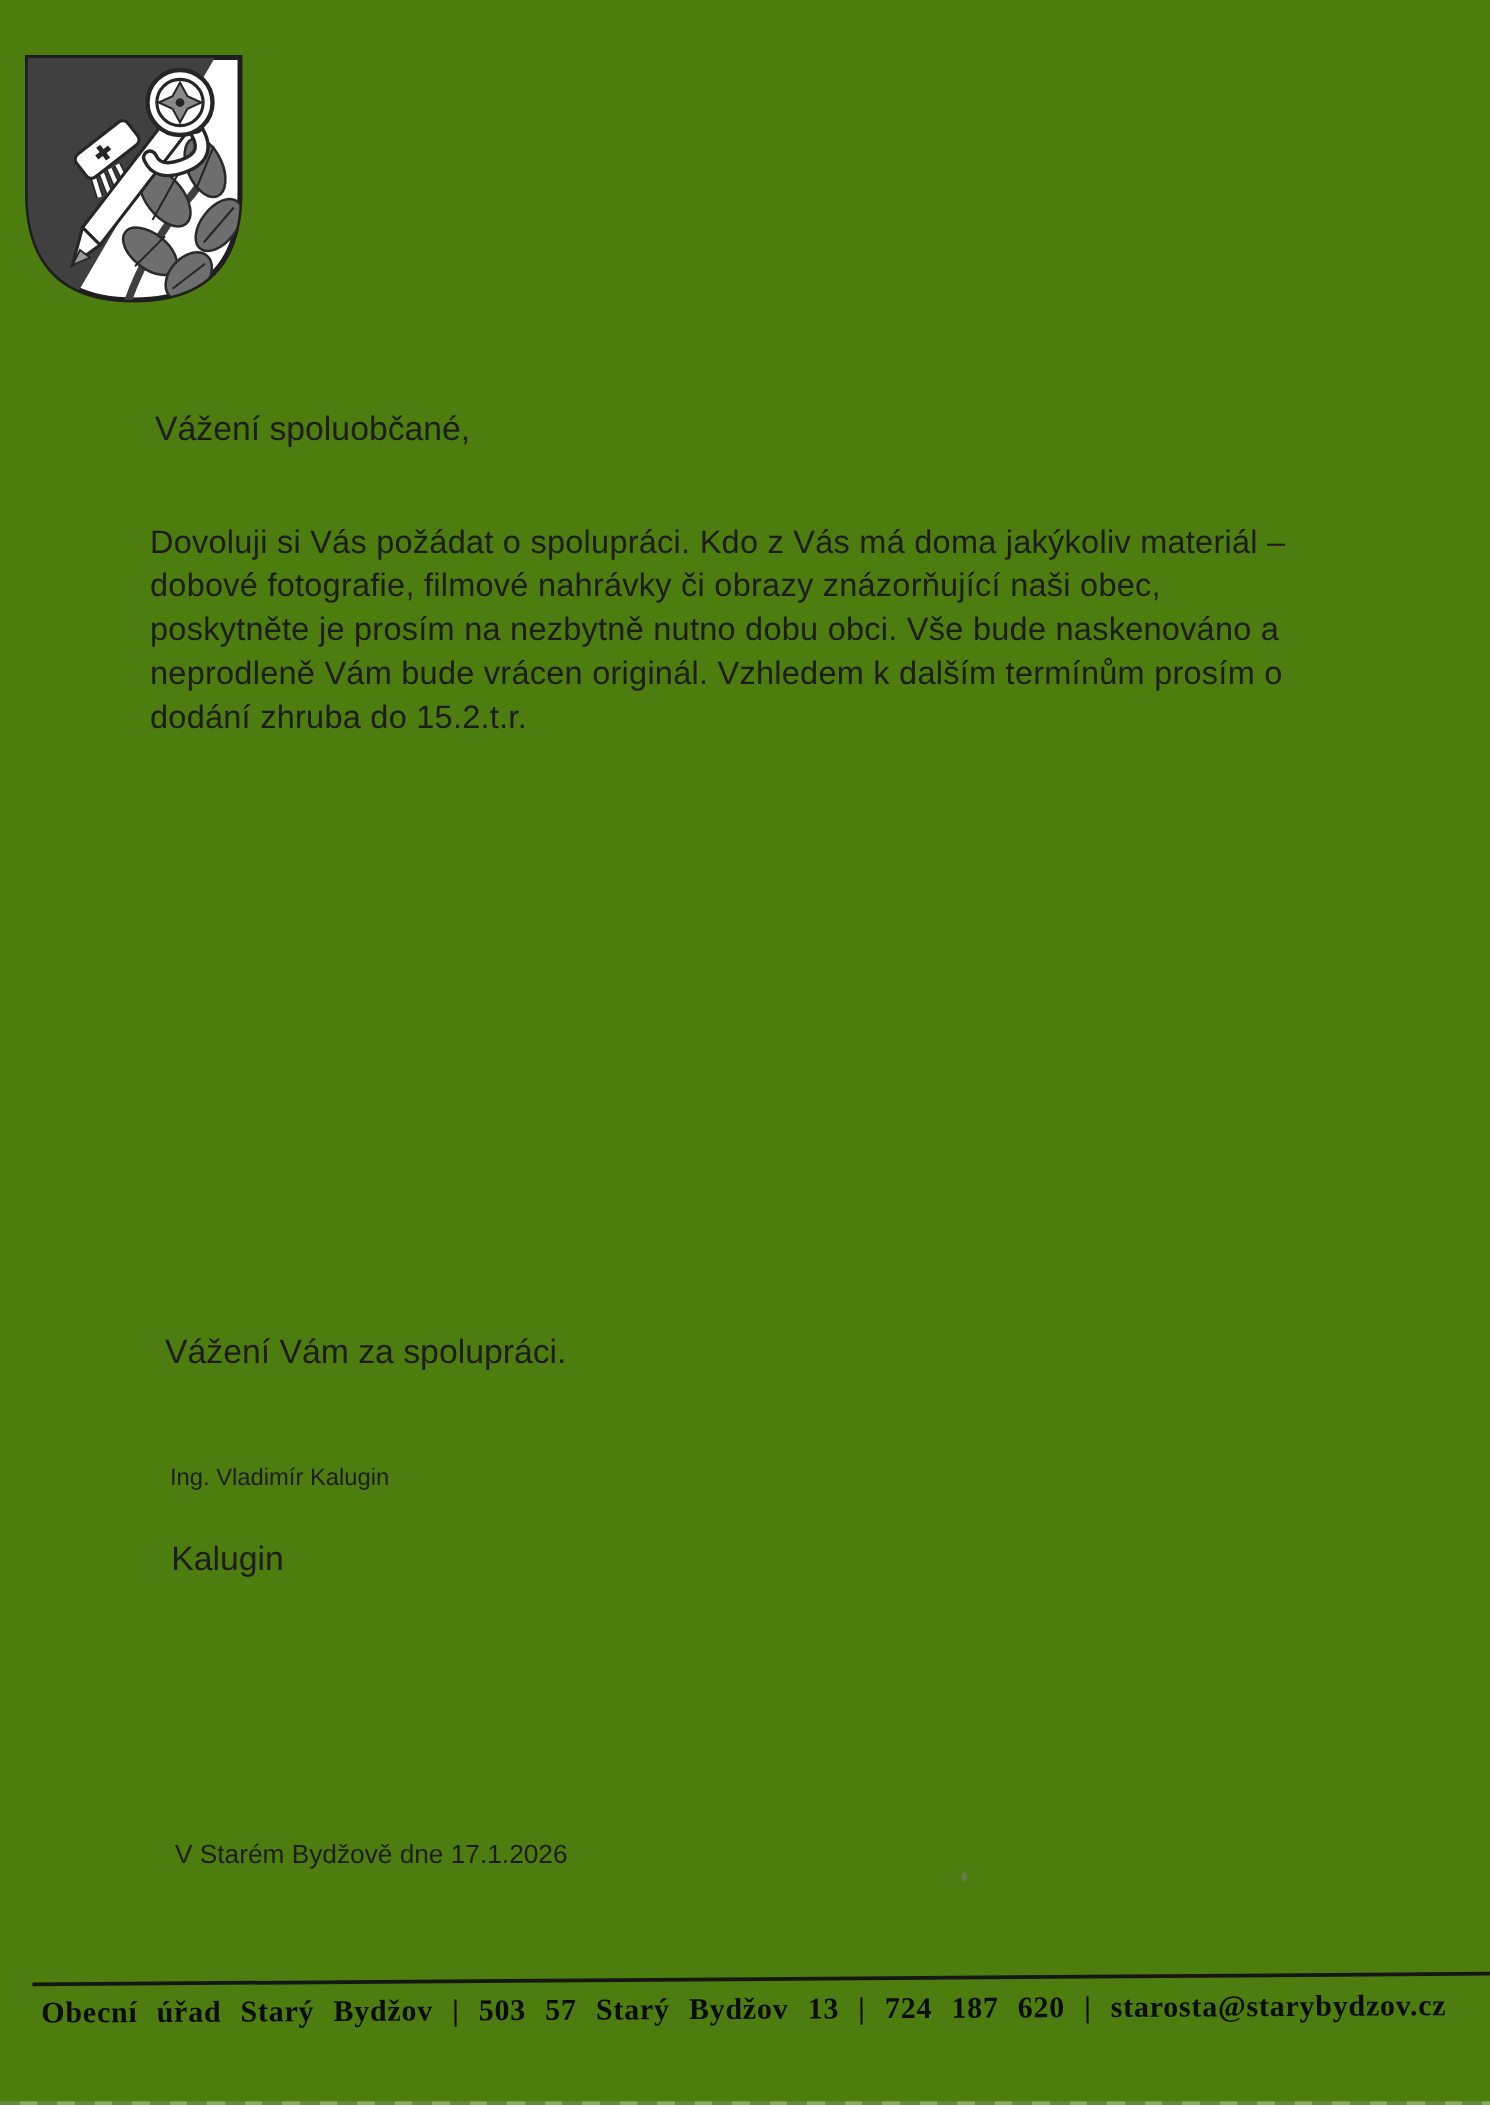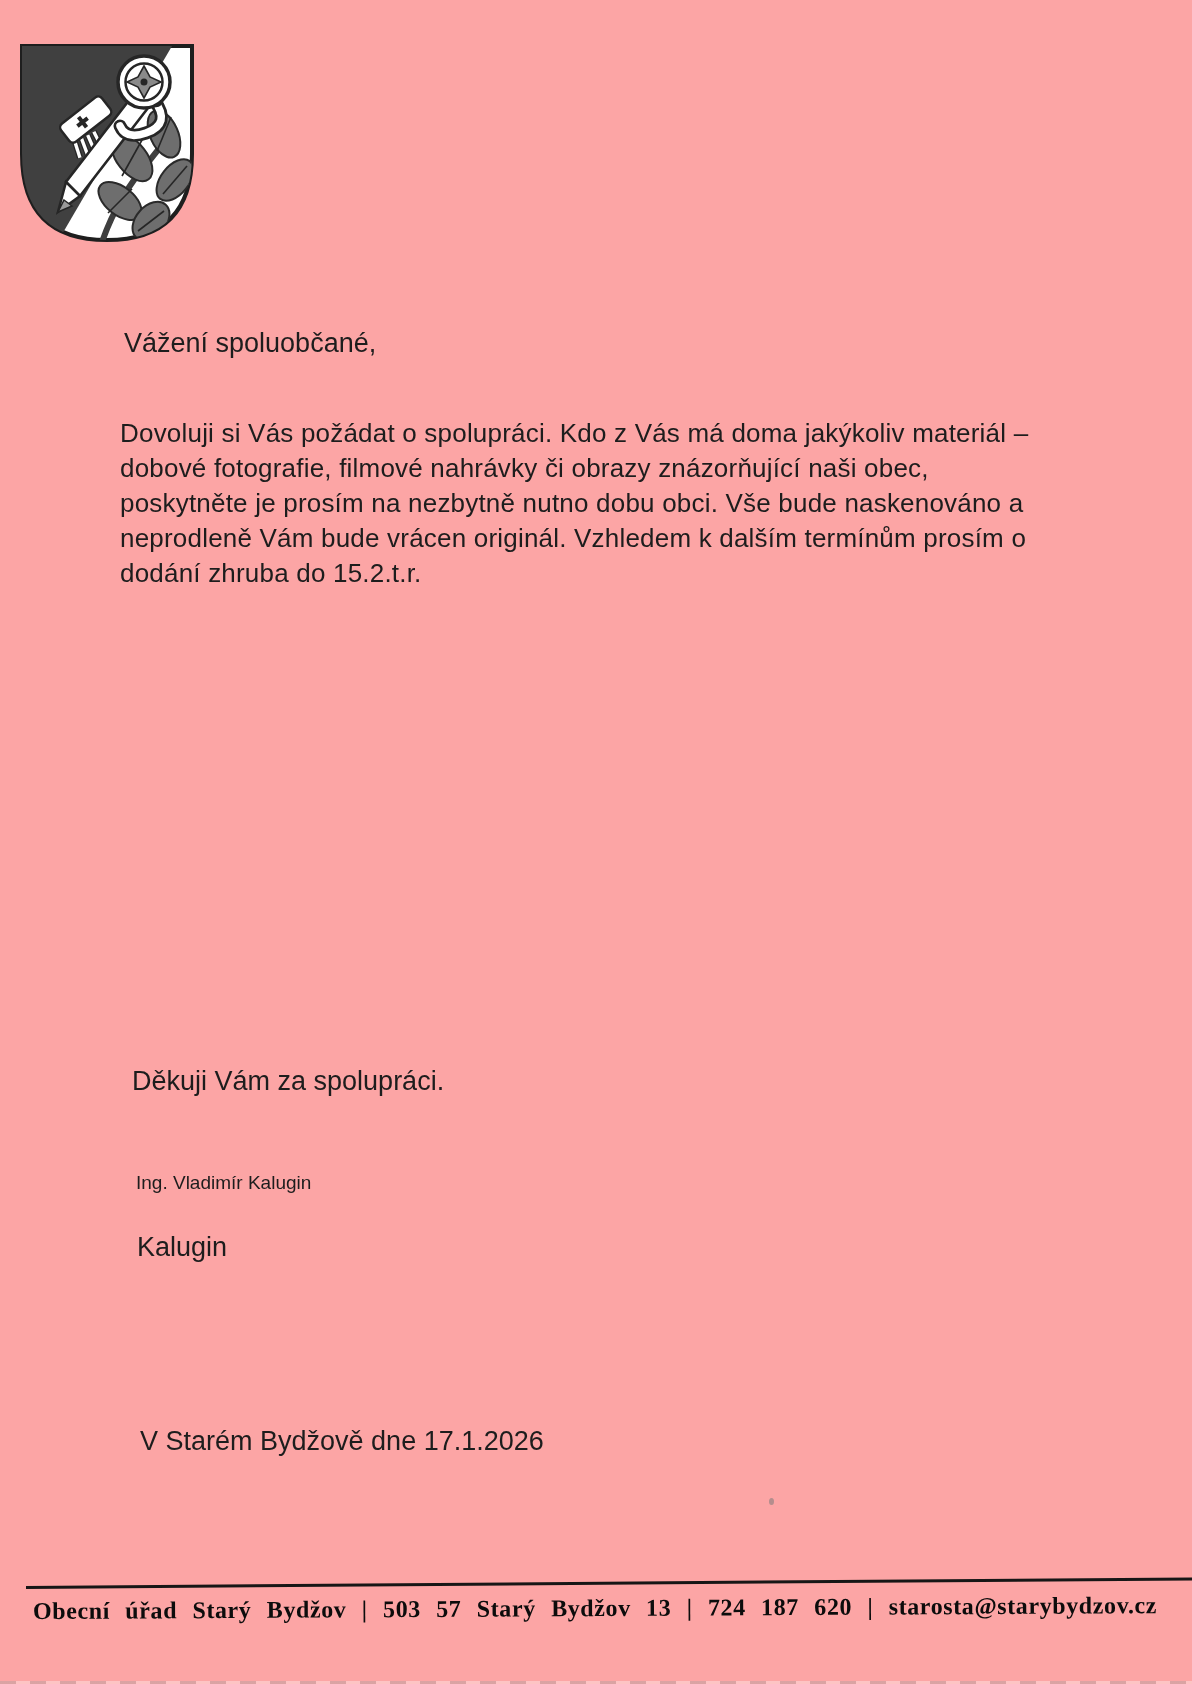--- a/index.html
+++ b/index.html
@@ -1,27 +1,27 @@
 <!DOCTYPE html>
 <html><head>
 <meta charset="utf-8">
 <style>
   html,body{margin:0;padding:0;background:#e8e8e8;}
   .page{
-    position:relative;width:1192px;height:1684px;background:#fca5a5;
+    position:relative;width:1192px;height:1684px;background:#4d7c0f;
     font-family:"Liberation Sans",sans-serif;color:#1d1d1d;overflow:hidden;
   }
   .emblem{position:absolute;left:14px;top:38px;width:186px;height:212px;}
   .salutation{position:absolute;left:124px;top:328px;font-size:27px;}
   .body-text{position:absolute;left:120px;top:416px;width:1010px;}
   .para{white-space:pre-line;font-size:26px;line-height:35px;margin:0 0 14px 0;letter-spacing:.2px;}
   .closing{position:absolute;left:132px;top:1066px;font-size:27px;}
   .sig-name{position:absolute;left:136px;top:1172px;font-size:19px;}
   .sig-title{position:absolute;left:137px;top:1232px;font-size:27px;}
-  .dateline{position:absolute;left:140px;top:1426px;font-size:27px;}
+  .dateline{position:absolute;left:140px;top:1472px;font-size:21px;}
   .artifact-dot{position:absolute;left:769px;top:1498px;width:5px;height:7px;border-radius:50%;background:#7a7a7a;opacity:.55;}
   .footer-rule{
     position:absolute;left:26px;top:1586px;width:1170px;height:3px;background:#161616;
     transform:rotate(-0.42deg);transform-origin:left center;
   }
   .footer-text{
     position:absolute;left:33px;top:1598px;width:1124px;
     font-family:"Liberation Serif",serif;font-weight:700;font-size:24px;
     letter-spacing:.6px;color:#0c0c0c;
     text-align:justify;text-align-last:justify;
@@ -105,21 +105,21 @@
   <div class="salutation">Vážení spoluobčané,</div>
 
   <div class="body-text">
     <p class="para">Dovoluji si Vás požádat o spolupráci. Kdo z Vás má doma jakýkoliv materiál –
 dobové fotografie, filmové nahrávky či obrazy znázorňující naši obec,
 poskytněte je prosím na nezbytně nutno dobu obci. Vše bude naskenováno a
 neprodleně Vám bude vrácen originál. Vzhledem k dalším termínům prosím o
 dodání zhruba do 15.2.t.r.</p>
   </div>
 
-  <div class="closing">Děkuji Vám za spolupráci.</div>
+  <div class="closing">Vážení Vám za spolupráci.</div>
   <div class="sig-name">Ing. Vladimír Kalugin</div>
   <div class="sig-title">Kalugin</div>
   <div class="dateline">V Starém Bydžově dne 17.1.2026</div>
 
   <div class="artifact-dot"></div>
 
   <div class="footer-rule"></div>
   <div class="footer-text">Obecní úřad Starý Bydžov | 503 57 Starý Bydžov 13 | 724 187 620 | starosta@starybydzov.cz</div>
   <div class="bottom-noise"></div>
 

